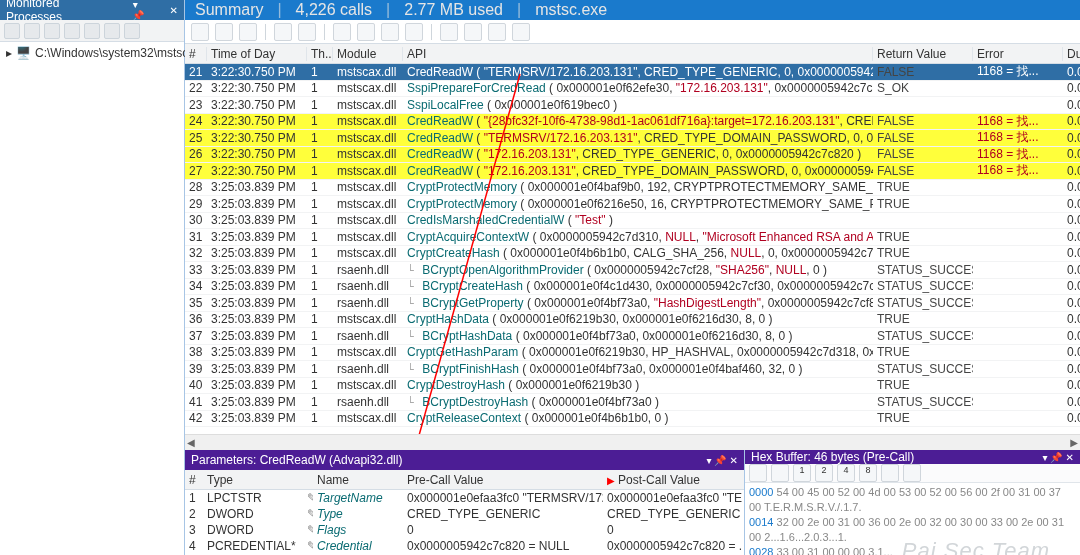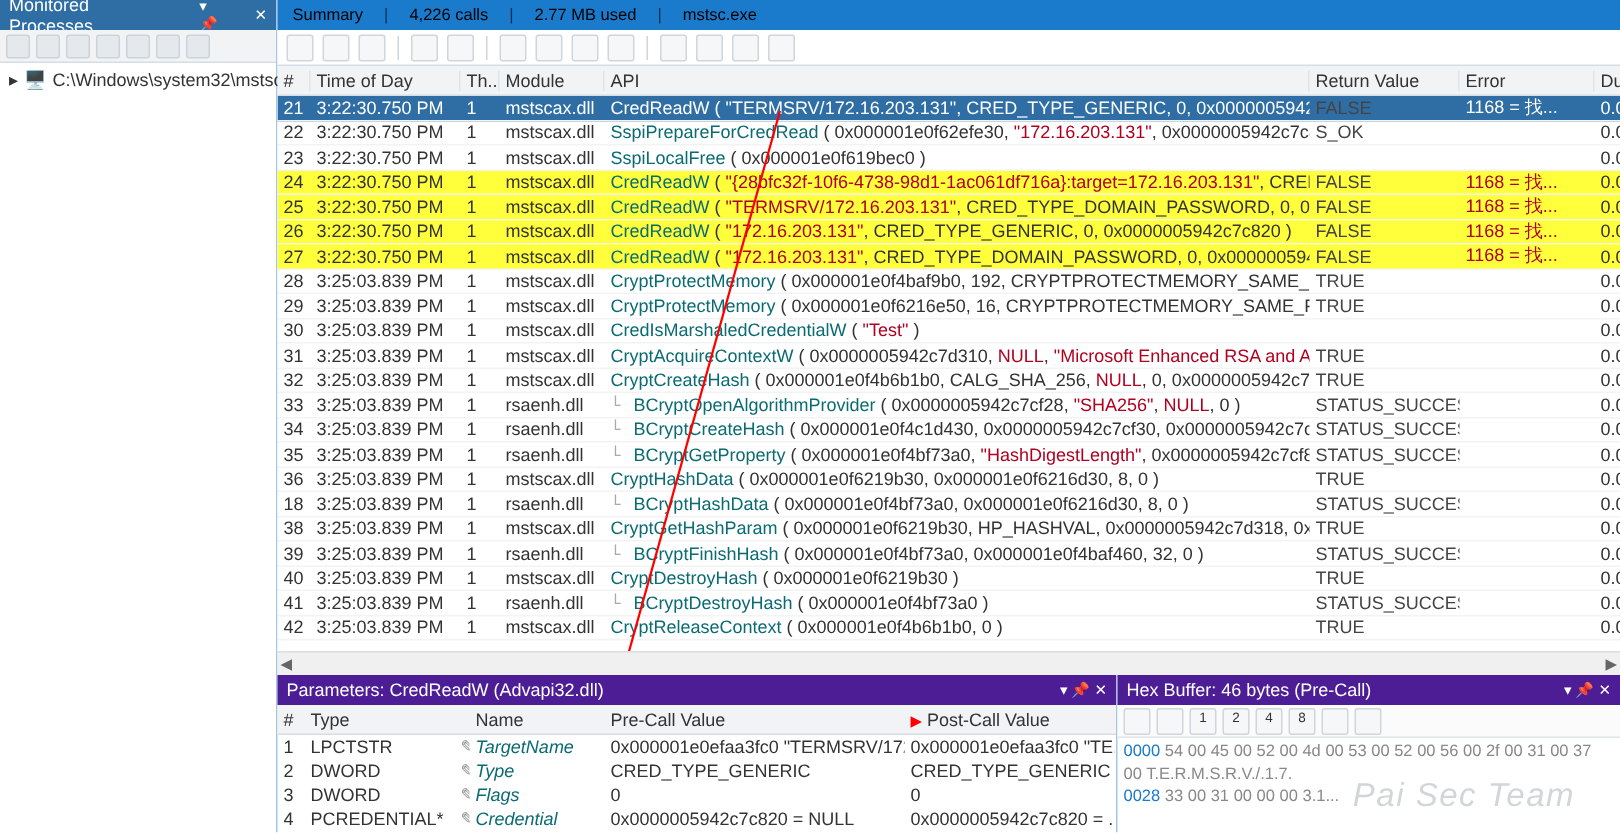--- a/index.html
+++ b/index.html
@@ -6,21 +6,21 @@
 html, body { width: 1080px; height: 555px; overflow: hidden; background: #fff; color: #333; }
 .root { display: flex; width: 1080px; height: 555px; }
 .left-pane { width: 185px; display: flex; flex-direction: column; border-right: 1px solid #a7c5e5; }
 .right-area { flex: 1; display: flex; flex-direction: column; min-width: 0; }
 .pane-title { background: #2f6ea5; color: #fff; font-size: 12px; height: 20px; display: flex; align-items: center; padding: 0 6px; gap: 22px; }
 .pane-title .spacer { flex: 1; }
 .pane-title .ctl { font-size: 10px; cursor: pointer; }
 .mini-toolbar { background: #f2f3f4; height: 22px; display: flex; align-items: center; gap: 4px; padding: 0 4px; border-bottom: 1px solid #d5dde5; }
 .mini-toolbar .btn { width: 16px; height: 16px; background: #e6e9ec; border: 1px solid #ccd4db; border-radius: 2px; }
 .process-row { font-size: 12px; padding: 4px 6px; display: flex; align-items: center; gap: 4px; background: #fff; }
-.top-bar { background: #1a7acc; color: #000000; font-size: 11px; height: 20px; display: flex; align-items: center; padding: 0 10px; gap: 14px; }
+.top-bar { background: #1a7acc; color: #e5e5e5; font-size: 16px; height: 20px; display: flex; align-items: center; padding: 0 10px; gap: 14px; }
 .top-bar .sep { opacity: .6; }
 .tool-strip { background: #fff; height: 24px; display: flex; align-items: center; gap: 6px; padding: 0 6px; border-bottom: 1px solid #d5dde5; }
 .tool-strip .tbtn { width: 18px; height: 18px; border: 1px solid #d0d6dc; background: #f5f7f9; border-radius: 2px; }
 .tool-strip .tgrp-sep { width: 1px; height: 16px; background: #cfd6dc; margin: 0 2px; }
 .grid-head, .grid-row { display: grid; grid-template-columns: 22px 100px 26px 70px 470px 100px 90px 50px; font-size: 12px; align-items: center; }
 .grid-head { background: #f2f3f4; border-bottom: 1px solid #d5dde5; height: 20px; color: #333; }
 .grid-head > div { padding: 0 4px; border-right: 1px solid #e0e5ea; white-space: nowrap; overflow: hidden; }
 .grid-body { flex: 1; overflow: hidden; background: #fff; position: relative; }
 .grid-row { height: 16.5px; border-bottom: 1px solid #f2f3f4; }
 .grid-row > div { padding: 0 4px; white-space: nowrap; overflow: hidden; text-overflow: clip; }
@@ -283,21 +283,21 @@
           <div>36</div>
           <div>3:25:03.839 PM</div>
           <div>1</div>
           <div>mstscax.dll</div>
           <div class="api-col"><span class="fn">CryptHashData</span><span> ( 0x000001e0f6219b30, 0x000001e0f6216d30, 8, 0 )</span></div>
           <div class="ret-col">TRUE</div>
           <div></div>
           <div>0.00...</div>
         </div>
         <div class="grid-row">
-          <div>18</div>
+          <div>37</div>
           <div>3:25:03.839 PM</div>
           <div>1</div>
           <div>rsaenh.dll</div>
           <div class="api-col"><span class="tree-connector">└ </span><span class="fn">BCryptHashData</span><span> ( 0x000001e0f4bf73a0, 0x000001e0f6216d30, 8, 0 )</span></div>
           <div class="ret-col">STATUS_SUCCESS</div>
           <div></div>
           <div>0.00...</div>
         </div>
         <div class="grid-row">
           <div>38</div>
@@ -419,18 +419,19 @@
           <div class="hbtn" style="font-size:9px;text-align:center;">1</div>
           <div class="hbtn" style="font-size:9px;text-align:center;">2</div>
           <div class="hbtn" style="font-size:9px;text-align:center;">4</div>
           <div class="hbtn" style="font-size:9px;text-align:center;">8</div>
           <div class="hbtn"></div>
           <div class="hbtn"></div>
         </div>
         <div class="hex-body" id="hex-body">
           <div class="watermark">Pai Sec Team</div>
         <div><span class="off">0000</span>  <span class="hex">54 00 45 00 52 00 4d 00 53 00 52 00 56 00 2f 00 31 00 37 00</span>   <span class="ascii">T.E.R.M.S.R.V./.1.7.</span></div>
+            <div><span class="off">0014</span>  <span class="hex">32 00 2e 00 31 00 36 00 2e 00 32 00 30 00 33 00 2e 00 31 00</span>   <span class="ascii">2...1.6...2.0.3...1.</span></div>
             <div><span class="off">0028</span>  <span class="hex">33 00 31 00 00 00</span>   <span class="ascii">3.1...</span></div>
           </div>
       </div>
     </div>
   </div>
 </div>
 
 </body></html>

